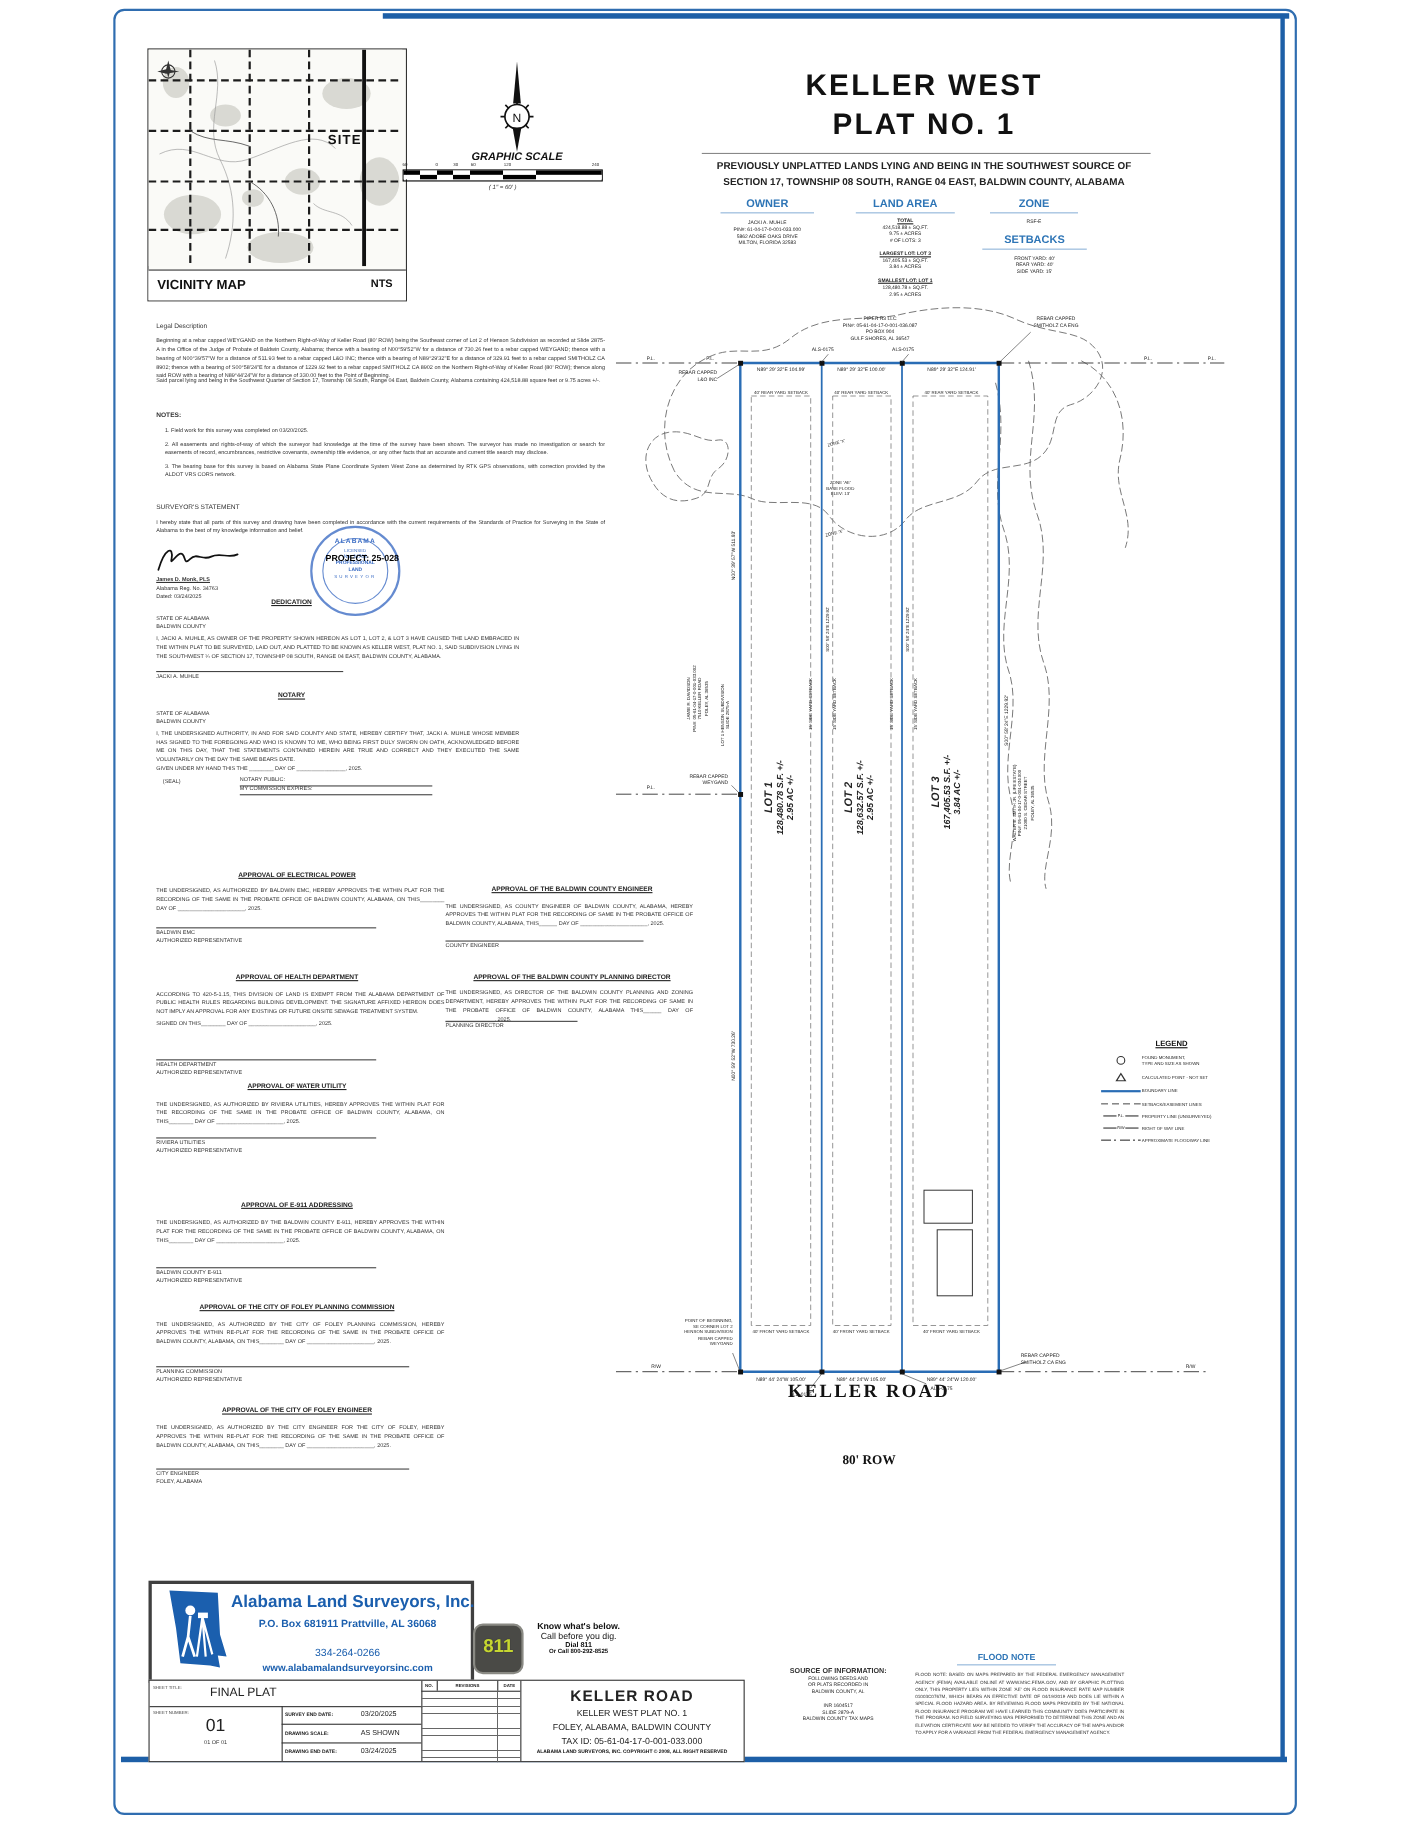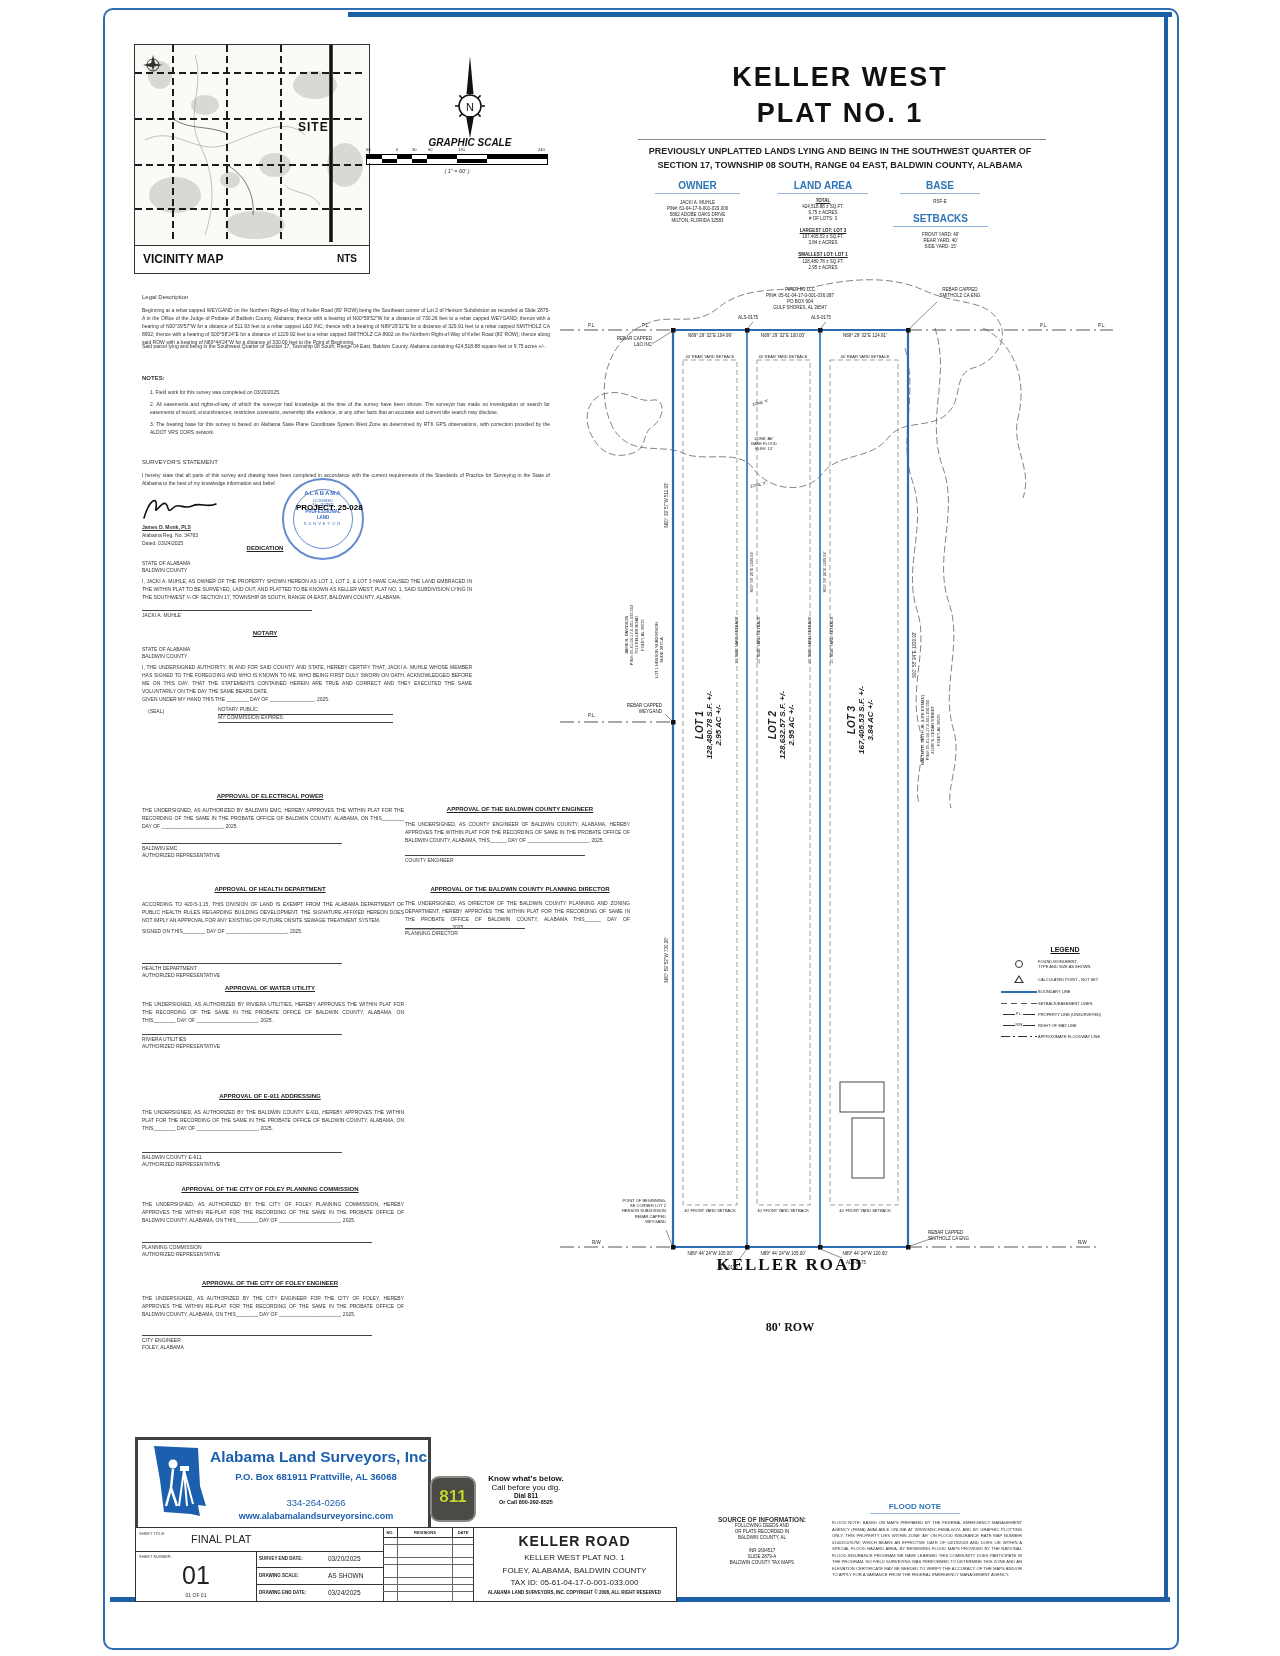--- a/index.html
+++ b/index.html
@@ -126,21 +126,21 @@
   </div>
   <div class="abs" style="left:366px;top:154px;width:180px;height:9px;border:1px solid #000;">
     <div style="height:4px;background:linear-gradient(90deg,#000 0 15px,#fff 15px 30px,#000 30px 45px,#fff 45px 60px,#000 60px 90px,#fff 90px 120px,#000 120px 180px);"></div>
     <div style="height:4px;background:linear-gradient(90deg,#fff 0 15px,#000 15px 30px,#fff 30px 45px,#000 45px 60px,#fff 60px 90px,#000 90px 120px,#fff 120px 180px);"></div>
   </div>
   <div class="abs ctr nw" style="left:412px;top:168px;width:90px;font-size:5.5px;font-style:italic;color:#333;">( 1" = 60' )</div>
 
   <div class="abs ctr nw" style="left:620px;top:62px;width:440px;font-size:27px;font-weight:bold;letter-spacing:2px;color:#111;">KELLER WEST</div>
   <div class="abs ctr nw" style="left:620px;top:98px;width:440px;font-size:27px;font-weight:bold;letter-spacing:2px;color:#111;">PLAT NO. 1</div>
   <div class="abs" style="left:638px;top:139px;width:408px;border-top:1.5px solid #888;"></div>
-  <div class="abs ctr nw" style="left:600px;top:146px;width:480px;font-size:9px;font-weight:bold;color:#222;">PREVIOUSLY UNPLATTED LANDS LYING AND BEING IN THE SOUTHWEST QUARTER OF</div>
+  <div class="abs ctr nw" style="left:600px;top:146px;width:480px;font-size:9px;font-weight:bold;color:#222;">PREVIOUSLY UNPLATTED LANDS LYING AND BEING IN THE SOUTHWEST SOURCE OF</div>
   <div class="abs ctr nw" style="left:600px;top:160px;width:480px;font-size:9px;font-weight:bold;color:#222;">SECTION 17, TOWNSHIP 08 SOUTH, RANGE 04 EAST, BALDWIN COUNTY, ALABAMA</div>
 
   <div class="abs bluehd" style="left:655px;top:180px;width:85px;font-size:10px;">OWNER</div>
   <div class="abs ctr" style="left:630px;top:200px;width:135px;">
     <div class="t4">JACKI A. MUHLE</div>
     <div class="t4">PIN#: 61-04-17-0-001-033.000</div>
     <div class="t4">5862 ADOBE OAKS DRIVE</div>
     <div class="t4">MILTON, FLORIDA 32583</div>
   </div>
 
@@ -151,21 +151,21 @@
     <div class="t4">9.75 ± ACRES</div>
     <div class="t4"># OF LOTS: 3</div>
     <div class="t4" style="margin-top:6px;text-decoration:underline;font-weight:bold;">LARGEST LOT: LOT 3</div>
     <div class="t4">167,405.53 ± SQ.FT.</div>
     <div class="t4">3.84 ± ACRES</div>
     <div class="t4" style="margin-top:6px;text-decoration:underline;font-weight:bold;">SMALLEST LOT: LOT 1</div>
     <div class="t4">128,480.78 ± SQ.FT.</div>
     <div class="t4">2.95 ± ACRES</div>
   </div>
 
-  <div class="abs bluehd" style="left:900px;top:180px;width:80px;font-size:10px;">BASE</div>
+  <div class="abs bluehd" style="left:900px;top:180px;width:80px;font-size:10px;">ZONE</div>
   <div class="abs ctr t4" style="left:900px;top:199px;width:80px;">RSF-E</div>
   <div class="abs bluehd" style="left:893px;top:213px;width:95px;font-size:10px;">SETBACKS</div>
   <div class="abs ctr" style="left:893px;top:232px;width:95px;">
     <div class="t4">FRONT YARD: 40'</div>
     <div class="t4">REAR YARD: 40'</div>
     <div class="t4">SIDE YARD: 15'</div>
   </div>
 
   <div class="abs t6" style="left:142px;top:293px;">Legal Description</div>
   <div class="abs para" style="left:142px;top:306px;width:408px;">Beginning at a rebar capped WEYGAND on the Northern Right-of-Way of Keller Road (80' ROW) being the Southeast corner of Lot 2 of Henson Subdivision as recorded at Slide 2875-A in the Office of the Judge of Probate of Baldwin County, Alabama; thence with a bearing of N00°59'52"W for a distance of 730.26 feet to a rebar capped WEYGAND; thence with a bearing of N00°39'57"W for a distance of 511.93 feet to a rebar capped L&amp;O INC; thence with a bearing of N89°29'32"E for a distance of 329.91 feet to a rebar capped SMITHOLZ CA 8902; thence with a bearing of S00°58'24"E for a distance of 1229.92 feet to a rebar capped SMITHOLZ CA 8902 on the Northern Right-of-Way of Keller Road (80' ROW); thence along said ROW with a bearing of N89°44'24"W for a distance of 330.00 feet to the Point of Beginning.</div>
@@ -525,21 +525,21 @@
 
   <div class="tb" style="left:135px;top:1527px;width:540px;height:73px;">
 
     <div class="abs" style="left:0;top:0;width:247px;height:23px;border-right:1px solid #333;border-bottom:1px solid #333;">
       <span class="abs cell-label" style="left:3px;top:3px;">SHEET TITLE:</span>
       <span class="abs nw" style="left:55px;top:5px;font-size:11px;color:#222;">FINAL PLAT</span>
     </div>
 
     <div class="abs" style="left:0;top:23px;width:120px;height:50px;border-right:1px solid #333;">
       <span class="abs cell-label" style="left:3px;top:3px;">SHEET NUMBER:</span>
-      <div class="ctr" style="margin-top:10px;font-size:25px;color:#222;">01</div>
+      <div class="ctr" style="margin-top:10px;font-size:16px;color:#222;">01</div>
       <div class="ctr" style="font-size:5px;margin-top:2px;color:#333;">01    OF    01</div>
     </div>
 
     <div class="abs" style="left:120px;top:23px;width:127px;height:50px;border-right:1px solid #333;">
       <div style="height:16px;border-bottom:1px solid #333;position:relative;">
         <span class="abs nw" style="left:3px;top:5px;font-size:4.5px;font-weight:bold;">SURVEY END DATE:</span>
         <span class="abs nw" style="left:72px;top:4px;font-size:6.5px;">03/20/2025</span>
       </div>
       <div style="height:16px;border-bottom:1px solid #333;position:relative;">
         <span class="abs nw" style="left:3px;top:5px;font-size:4.5px;font-weight:bold;">DRAWING SCALE:</span>

